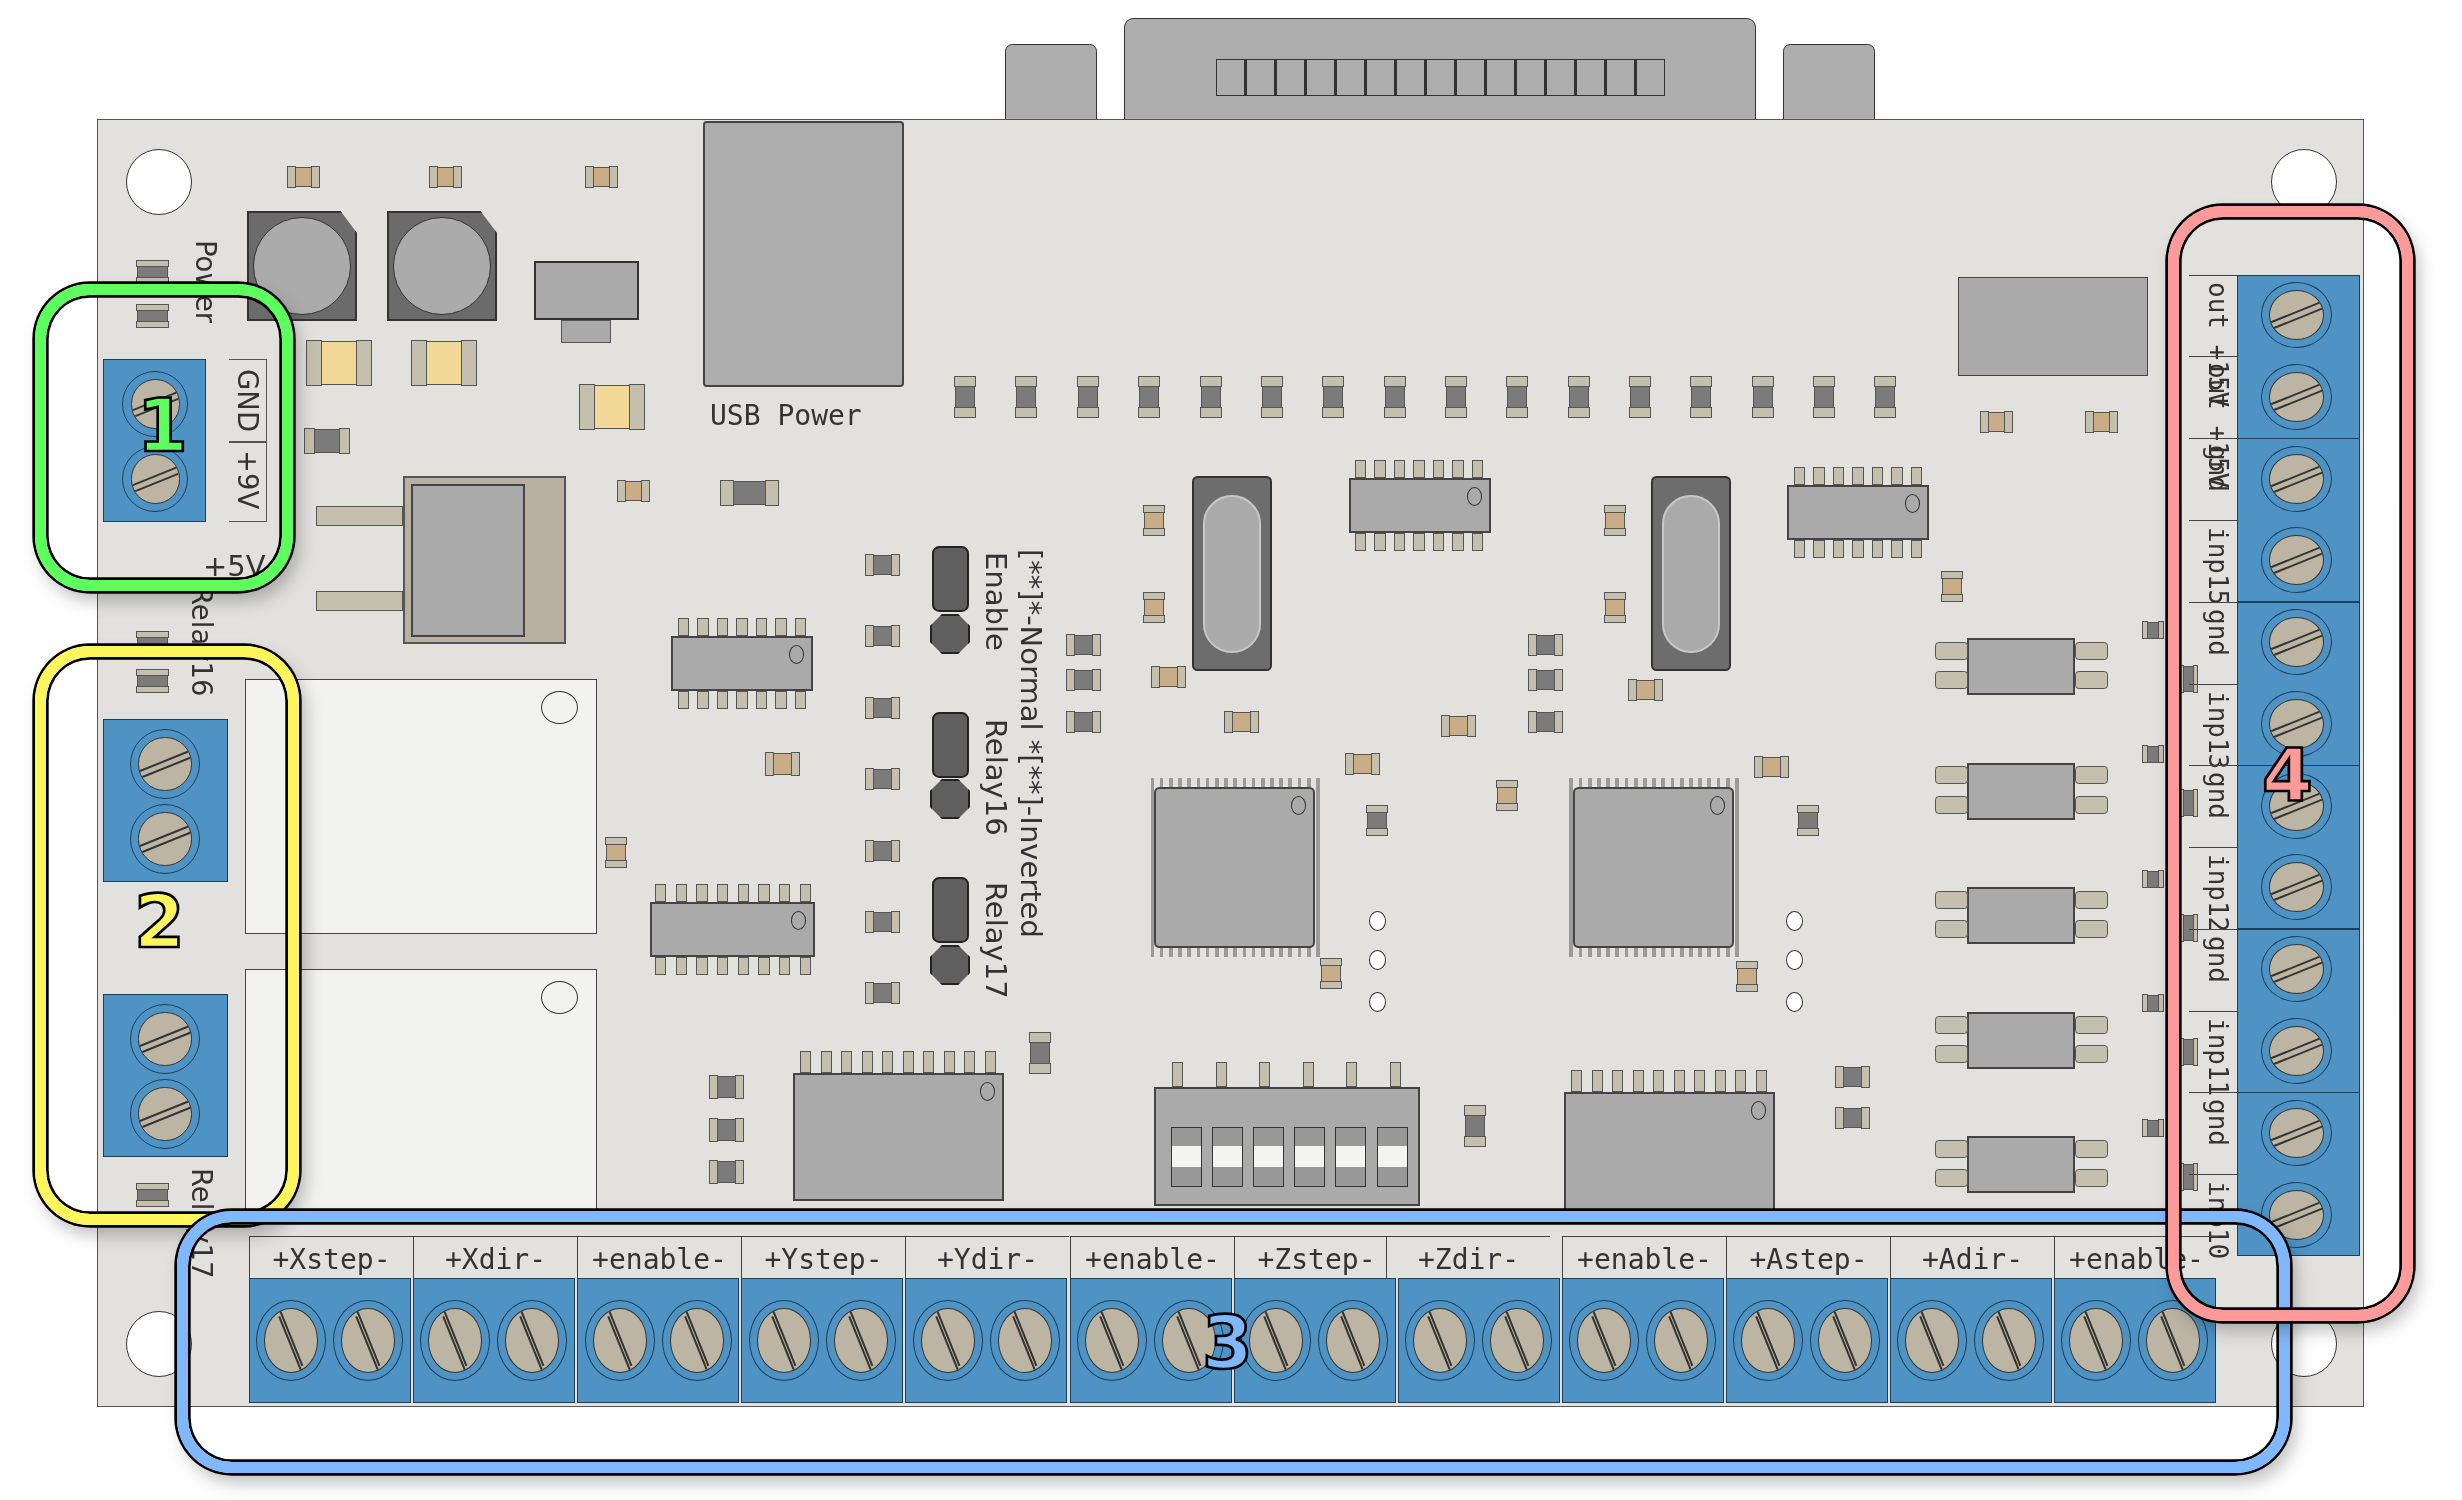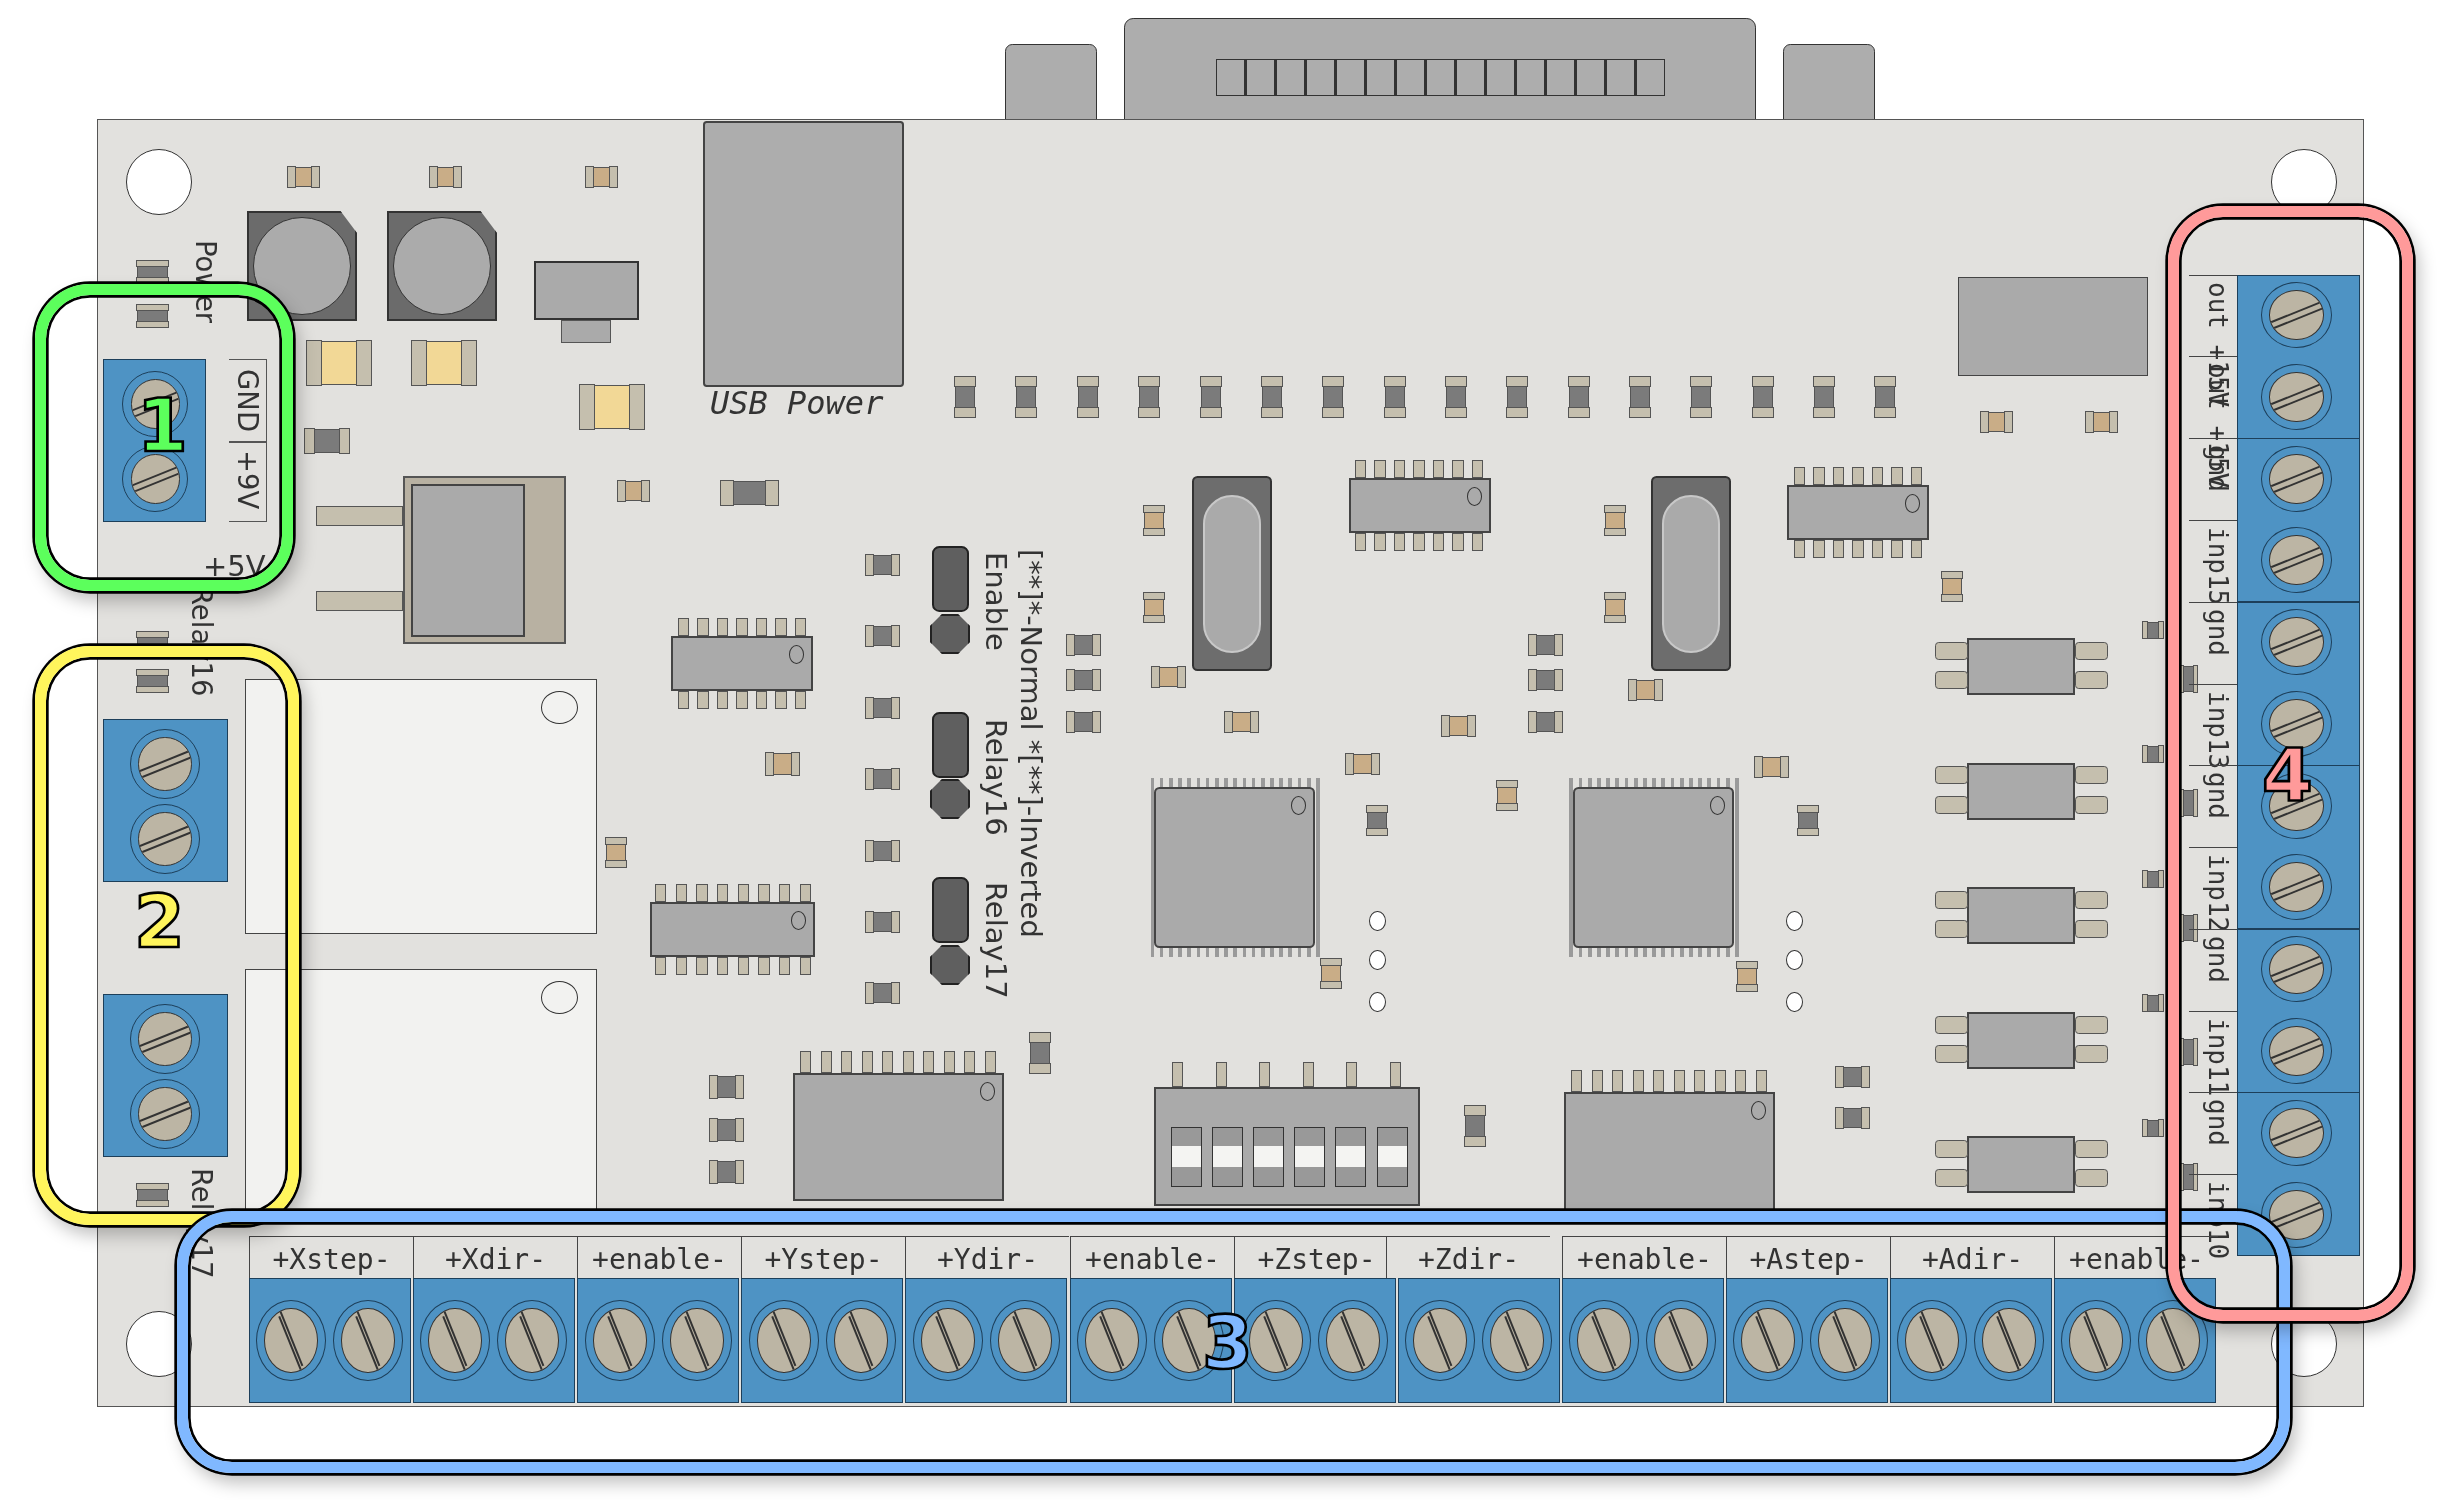--- a/index.html
+++ b/index.html
@@ -55,21 +55,21 @@
 </div>
 
 <div class="abs" id="board"></div>
 
 <div class="abs hole" style="left:126px;top:149px;width:66px;height:66px;"></div>
 <div class="abs hole" style="left:2271px;top:149px;width:66px;height:66px;"></div>
 <div class="abs hole" style="left:126px;top:1311px;width:66px;height:66px;"></div>
 <div class="abs hole" style="left:2271px;top:1311px;width:66px;height:66px;"></div>
 
 <div class="abs" style="left:703px;top:121px;width:201px;height:266px;background:#adadad;border:2.7px solid #444;border-radius:3.7px;"></div>
-<div class="abs lbl" style="left:710px;top:384px;font-size:32px;font-style:italic;">USB Power</div>
+<div class="abs lbl" style="left:710px;top:399px;font-size:28px;">USB Power</div>
 
 <div class="abs" style="left:247px;top:211px;width:110px;height:110px;background:#6b6b6b;border:2.7px solid #333;clip-path:polygon(0 0,85% 0,100% 20%,100% 100%,0 100%);">
     <div class="abs" style="left:3.7px;top:3.7px;right:3.7px;bottom:3.7px;background:#ababab;border:1.8px solid #333;border-radius:50%;"></div>
   </div>
 <div class="abs" style="left:387px;top:211px;width:110px;height:110px;background:#6b6b6b;border:2.7px solid #333;clip-path:polygon(0 0,85% 0,100% 20%,100% 100%,0 100%);">
     <div class="abs" style="left:3.7px;top:3.7px;right:3.7px;bottom:3.7px;background:#ababab;border:1.8px solid #333;border-radius:50%;"></div>
   </div>
 
 <div class="abs" style="left:534px;top:261px;width:105px;height:59px;background:#aaa;border:2.7px solid #333;"></div>
 <div class="abs" style="left:561px;top:320px;width:50px;height:23px;background:#aaa;border:1.8px solid #555;"></div>

